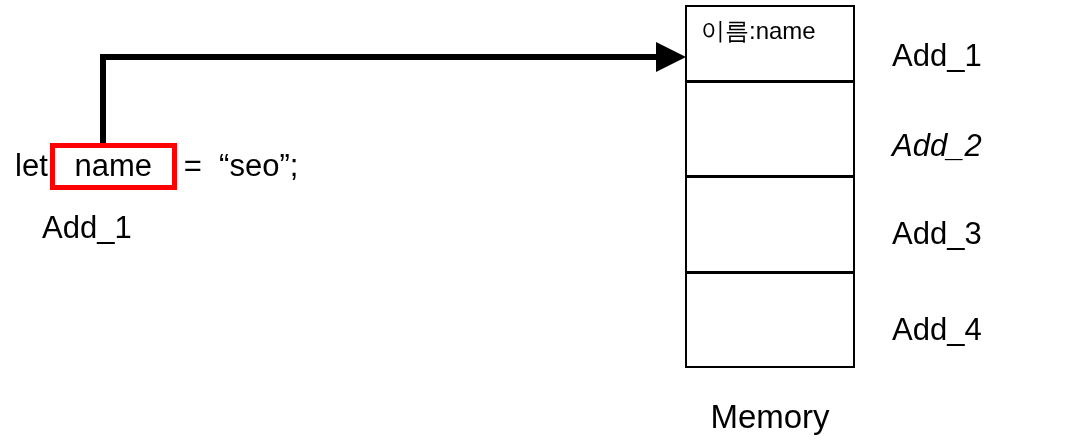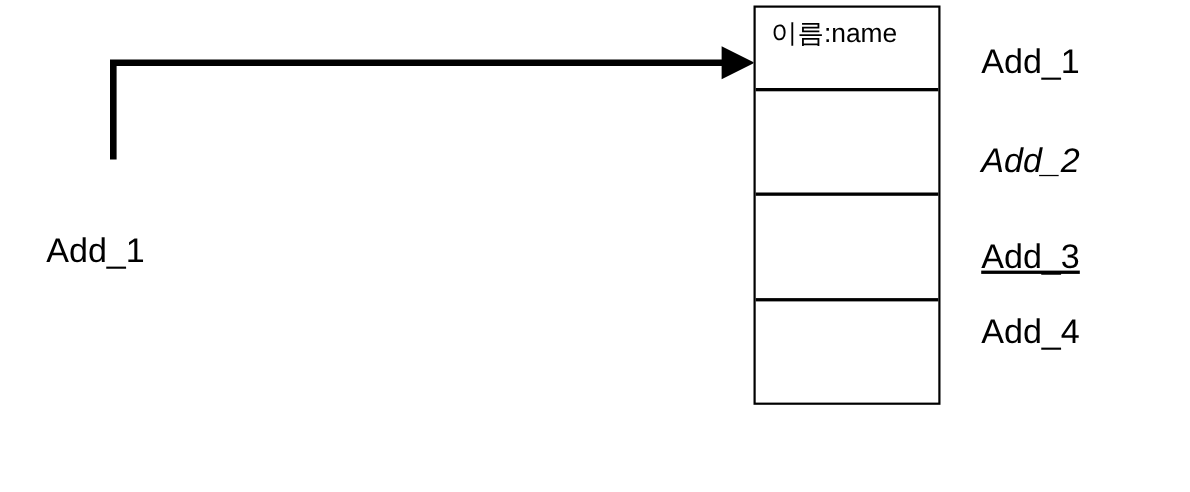--- a/index.html
+++ b/index.html
@@ -76,22 +76,22 @@
 
   .addr-label {
     position: absolute;
     left: 892px;
     width: 150px;
     font-size: 31px;
     line-height: 38px;
   }
   .addr-1 { top: 37px; }
   .addr-2 { top: 127px; font-style: italic; }
-  .addr-3 { top: 215px; text-decoration: underline; }
-  .addr-4 { top: 283px; }
+  .addr-3 { top: 215px; }
+  .addr-4 { top: 311px; }
 
   .mem-title {
     position: absolute;
     left: 660px;
     top: 396px;
     width: 220px;
     text-align: center;
     font-size: 33px;
     line-height: 42px;
   }
@@ -99,20 +99,27 @@
 </head>
 <body>
 
 <div class="canvas">
 
   <svg class="arrow-svg" viewBox="0 0 1082 447" xmlns="http://www.w3.org/2000/svg" aria-hidden="true">
     <path d="M 103 145 L 103 57 L 660 57" fill="none" stroke="#000000" stroke-width="6"></path>
     <polygon points="686,57 656,42 656,72" fill="#000000"></polygon>
   </svg>
 
+  <div class="code-line">
+    <span class="code-keyword">let</span>
+    <span class="var-box">
+      <span>name</span>
+    </span>
+    <span class="code-assignment">=  “seo”;</span>
+  </div>
 
   <div class="code-addr">Add_1</div>
 
   <div class="mem-table">
     <div class="mem-cell">
       <div>이름:name</div>
     </div>
     <div class="mem-cell">
       <div></div>
       <div></div>
@@ -125,14 +132,15 @@
       <div></div>
       <div></div>
     </div>
   </div>
 
   <div class="addr-label addr-1">Add_1</div>
   <div class="addr-label addr-2">Add_2</div>
   <div class="addr-label addr-3">Add_3</div>
   <div class="addr-label addr-4">Add_4</div>
 
+  <div class="mem-title">Memory</div>
 
 </div>
 
 </body></html>

